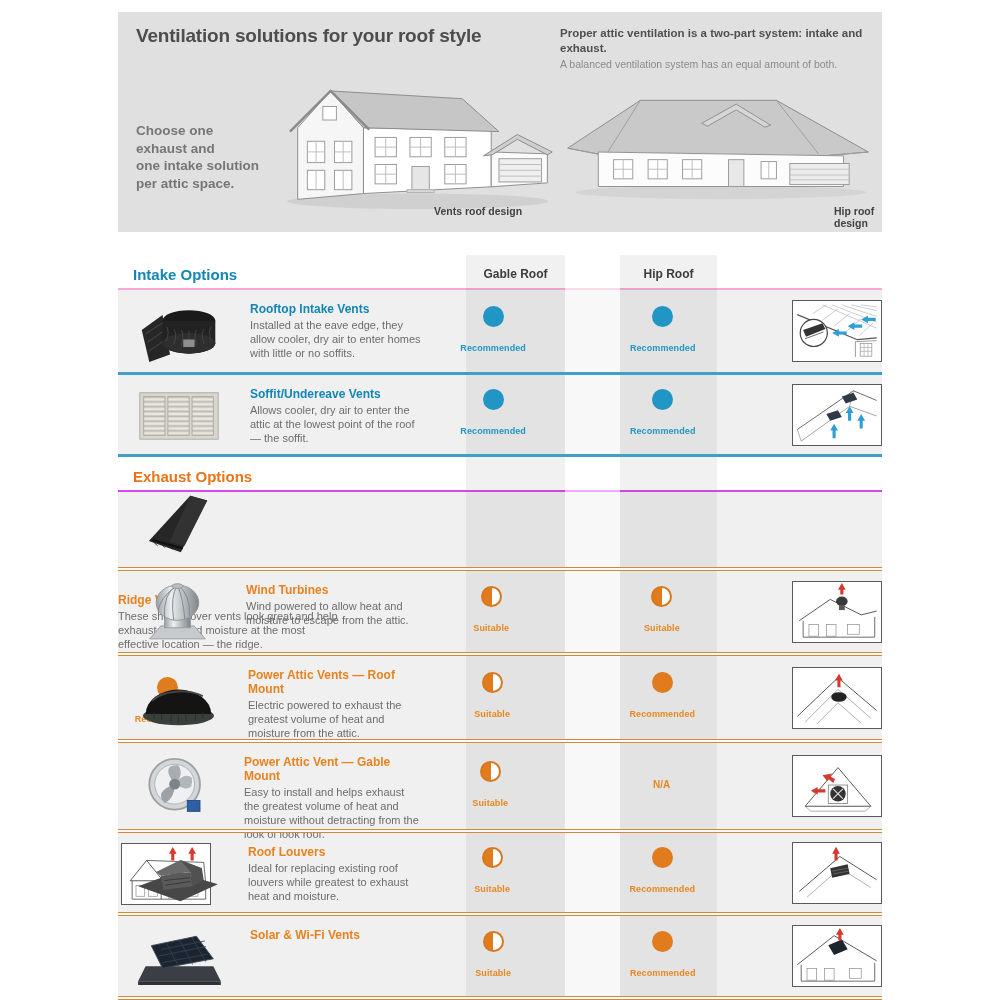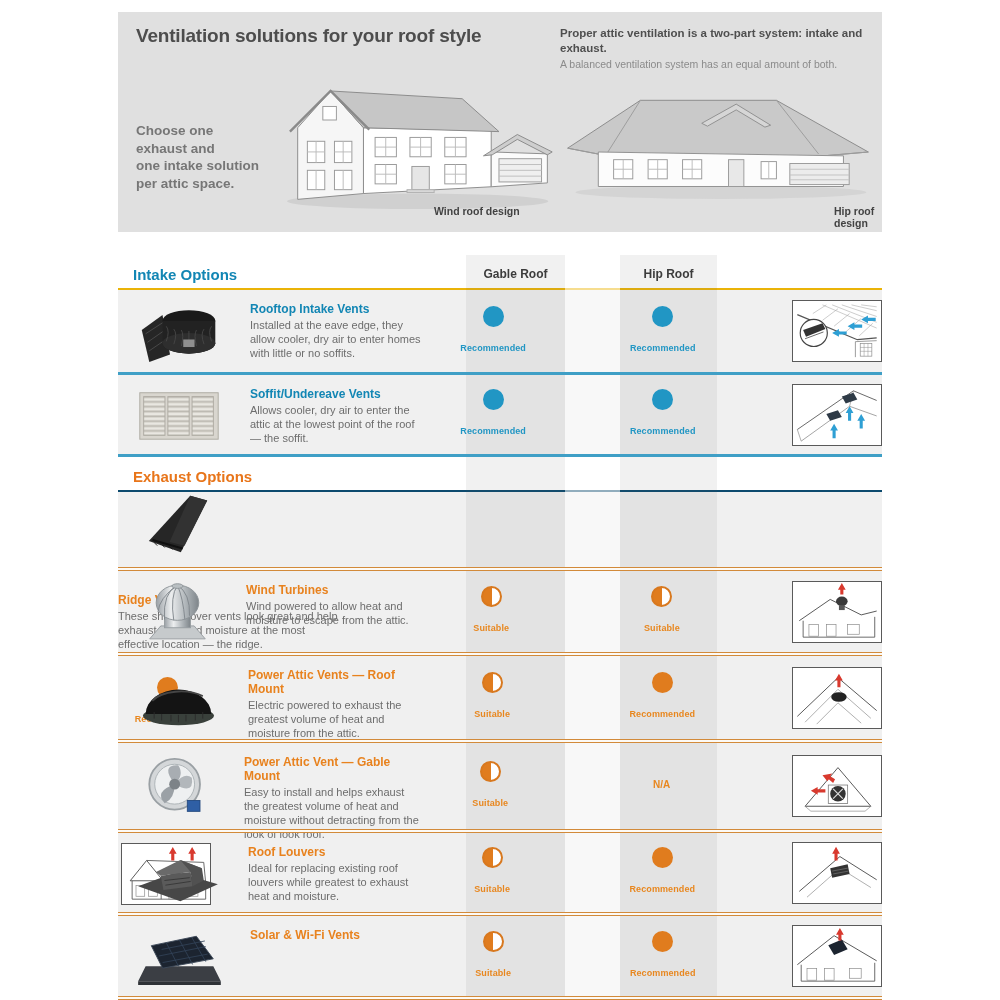--- a/index.html
+++ b/index.html
@@ -25,22 +25,22 @@
 
   
   .table-wrap{position:relative;margin-top:23px;}
   .stripe{position:absolute;top:0;bottom:0;z-index:1;pointer-events:none;}
   .stripe-gable{left:348px;width:99px;background:rgba(90,90,90,0.085);}
   .stripe-gap{left:447px;width:55px;background:rgba(255,255,255,0.55);}
   .stripe-hip{left:502px;width:97px;background:rgba(90,90,90,0.085);}
 
   .sec-head{display:flex;align-items:flex-end;background:#ffffff;}
   .sec-head>*{position:relative;z-index:2;}
-  .sec-head.intake{height:33px;border-bottom:2px solid #eab308;}
-  .sec-head.exhaust{height:33px;border-bottom:2px solid #0c4a6e;}
+  .sec-head.intake{height:33px;border-bottom:2px solid #f9a8d4;}
+  .sec-head.exhaust{height:33px;border-bottom:2px solid #d946ef;}
   .sec-title{width:348px;padding-left:15px;box-sizing:border-box;font-size:15px;font-weight:bold;padding-bottom:5px;}
   .sec-title.blue{color:#1286b4;}
   .sec-title.orange{color:#e8751a;}
   .col-head{font-size:12px;font-weight:bold;color:#3c3c3c;text-align:center;padding-bottom:7px;}
   .col-head.gable{width:99px;}
   .col-head.gap{width:55px;}
   .col-head.hip{width:97px;}
 
   .row{display:flex;background:#f0f0f0;gap:25px;}
   .row>*{position:relative;z-index:2;box-sizing:border-box;}
@@ -136,21 +136,21 @@
         <rect x="210" y="84" width="16" height="18"></rect>
       </g>
       <g stroke="#bcbcbc" fill="none">
         <path d="M66 82 v20 M56 92 h20 M102 82 v20 M92 92 h20 M138 82 v20 M128 92 h20 M218 84 v18"></path>
       </g>
       <rect x="176" y="82" width="16" height="28" fill="#e8e8e8" stroke="#9a9a9a"></rect>
       <rect x="240" y="86" width="62" height="22" fill="#ececec" stroke="#9a9a9a"></rect>
       <path d="M240 92 h62 M240 98 h62 M240 103 h62" stroke="#c2c2c2"></path>
     </svg>
 
-    <div class="house-label label-gable">Wind roof design</div>
+    <div class="house-label label-gable">Vents roof design</div>
     <div class="house-label label-hip">Hip roof design</div>
   </div>
 
   <div class="table-wrap">
     <div class="stripe stripe-gable"></div>
     <div class="stripe stripe-gap"></div>
     <div class="stripe stripe-hip"></div>
 
     <div class="sec-head intake">
       <div class="sec-title blue">Intake Options</div>

